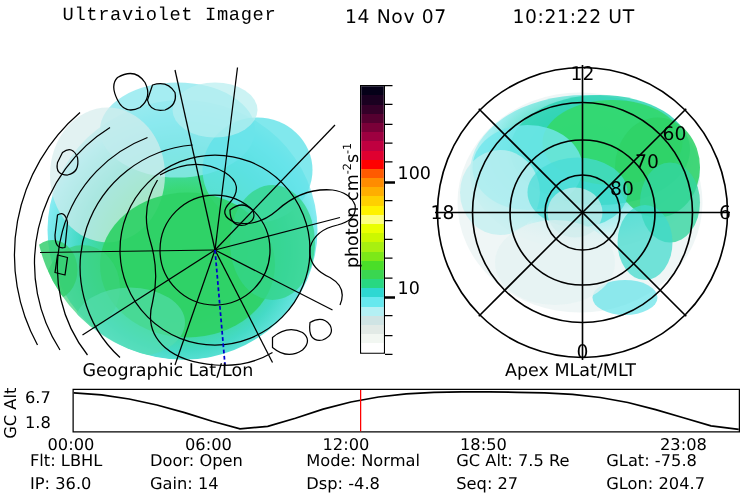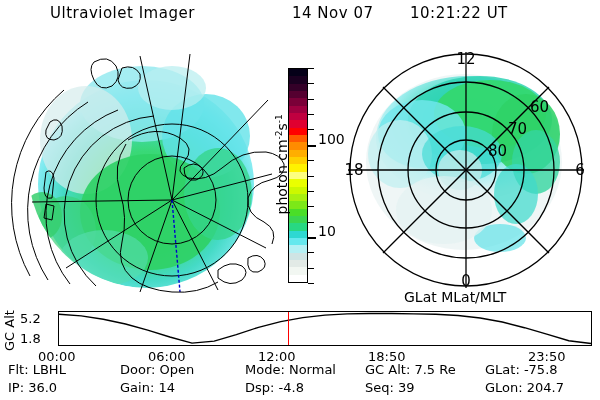--- a/index.html
+++ b/index.html
@@ -3,22 +3,22 @@
 <meta charset="utf-8">
 <style>
   html,body{margin:0;padding:0;background:#ffffff;}
   body{width:600px;height:400px;overflow:hidden;
        font-family:"DejaVu Sans",sans-serif;color:#000;}
   .root{position:relative;width:600px;height:400px;}
 
   
   .header{position:absolute;left:0;top:4px;width:600px;height:24px;}
   .header span{position:absolute;top:0;font-size:15px;letter-spacing:.5px;white-space:nowrap;}
-  .hdr-title{left:50px;}
-  .hdr-date{left:276px;margin-left:16px;}
+  .hdr-title{left:50px;font-family:Liberation Mono, monospace;}
+  .hdr-date{left:276px;}
   .hdr-time{left:410px;}
 
   
   .panel{position:absolute;}
 
   
   #geo-panel{left:22px;top:44px;width:252px;height:248px;}
   #mlt-panel{left:340px;top:42px;width:252px;height:252px;}
 
   svg{display:block;overflow:visible;}
@@ -50,21 +50,21 @@
   .orb-ytick{position:absolute;font-size:13px;white-space:nowrap;left:20px;}
   .orb-box{position:absolute;left:58px;top:6px;width:534px;height:35px;
            border:1px solid #000;box-sizing:border-box;background:#fff;}
   .orb-xtick{position:absolute;top:44px;font-size:13px;white-space:nowrap;}
   .marker{position:absolute;top:0;width:1px;height:100%;background:#ff0000;}
 
   
   #status{position:absolute;left:0;top:362px;width:600px;height:38px;font-size:13px;}
   #status .cell{position:absolute;white-space:nowrap;}
   .r1{top:0;} .r2{top:18px;}
-  .c1{left:8px;} .c2{left:120px;text-align:right;} .c3{left:245px;} .c4{left:365px;} .c5{left:485px;}
+  .c1{left:24px;} .c2{left:120px;text-align:right;} .c3{left:245px;} .c4{left:365px;} .c5{left:485px;}
 </style>
 </head>
 <body>
 
 <div class="root">
 
   <div class="header">
     <span class="hdr-title">Ultraviolet Imager</span>
     <span class="hdr-date">14 Nov 07</span>
     <span class="hdr-time">10:21:22 UT</span>
@@ -211,47 +211,48 @@
       <text x="240" y="133" text-anchor="middle" font-size="15" font-family="DejaVu Sans, sans-serif">6</text>
       <text x="126" y="244" text-anchor="middle" font-size="15" font-family="DejaVu Sans, sans-serif">0</text>
       <text x="14" y="133" text-anchor="middle" font-size="15" font-family="DejaVu Sans, sans-serif">18</text>
 
       <text x="190" y="70" font-size="15" font-family="DejaVu Sans, sans-serif">60</text>
       <text x="168" y="92" font-size="15" font-family="DejaVu Sans, sans-serif">70</text>
       <text x="148" y="114" font-size="15" font-family="DejaVu Sans, sans-serif">80</text>
     </svg>
   </div>
 
-  <div class="caption" id="cap-mlt">GLat MLat/MLT</div>
+  <div class="caption" id="cap-geo">Geographic Lat/Lon</div>
+  <div class="caption" id="cap-mlt">Apex MLat/MLT</div>
 
   <div id="orbit">
     <div class="orb-ylab" style="top:46px;">GC Alt</div>
-    <div class="orb-ytick" style="top:6px;">5.2</div>
+    <div class="orb-ytick" style="top:6px;">6.7</div>
     <div class="orb-ytick" style="top:26px;">1.8</div>
 
     <div class="orb-box">
       <svg width="532" height="33" viewBox="0 0 532 33" preserveAspectRatio="none">
         <polyline id="orb-curve" fill="none" stroke="#000" stroke-width="1.4" points="0.0,2.3 22.2,3.9 44.3,7.2 66.5,12.0 88.7,18.1 110.8,25.0 133.0,31.1 155.2,29.1 177.3,22.6 199.5,15.3 221.7,9.6 243.8,5.6 266.0,3.1 288.2,1.9 310.3,1.5 332.5,1.5 354.7,1.9 376.8,2.3 399.0,3.5 421.2,6.0 443.3,10.0 465.5,15.7 487.7,22.2 509.8,28.7 532.0,31.5"></polyline>
       </svg>
       <div class="marker" id="time-marker" style="left: 229.425px; background: rgb(255, 0, 0);"></div>
     </div>
 
     <div class="orb-xtick" style="left:38px;">00:00</div>
     <div class="orb-xtick" style="left:148px;">06:00</div>
     <div class="orb-xtick" style="left:258px;">12:00</div>
     <div class="orb-xtick" style="left:368px;">18:50</div>
-    <div class="orb-xtick" style="left:528px;">23:50</div>
+    <div class="orb-xtick" style="left:528px;">23:08</div>
   </div>
 
   <div id="status">
     <div class="cell r1 c1">Flt: LBHL</div>
     <div class="cell r2 c1">IP: 36.0</div>
     <div class="cell r1 c2">Door: Open</div>
     <div class="cell r2 c2">Gain: 14</div>
     <div class="cell r1 c3">Mode: Normal</div>
     <div class="cell r2 c3">Dsp:   -4.8</div>
     <div class="cell r1 c4">GC Alt: 7.5 Re</div>
-    <div class="cell r2 c4">Seq: 39</div>
+    <div class="cell r2 c4">Seq: 27</div>
     <div class="cell r1 c5">GLat: -75.8</div>
     <div class="cell r2 c5">GLon: 204.7</div>
   </div>
 
 </div>
 
 </body></html>

